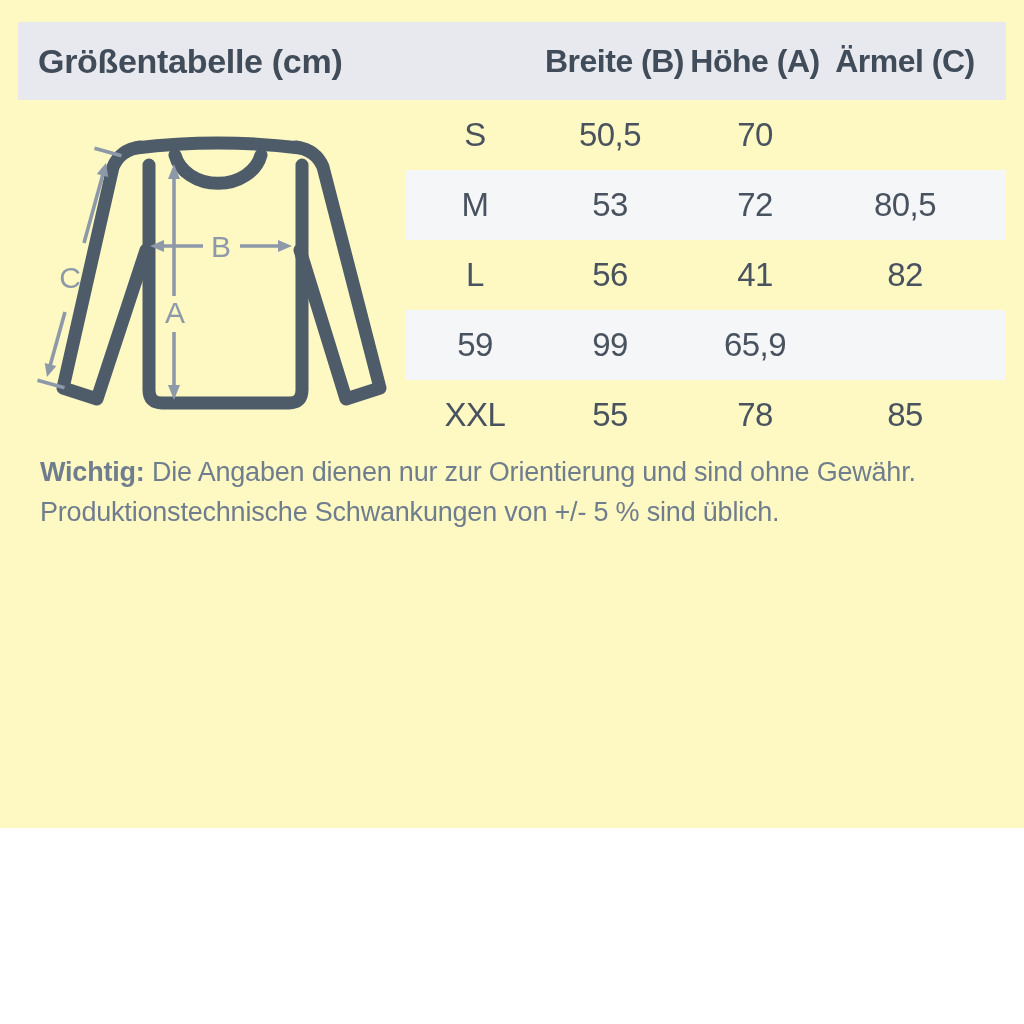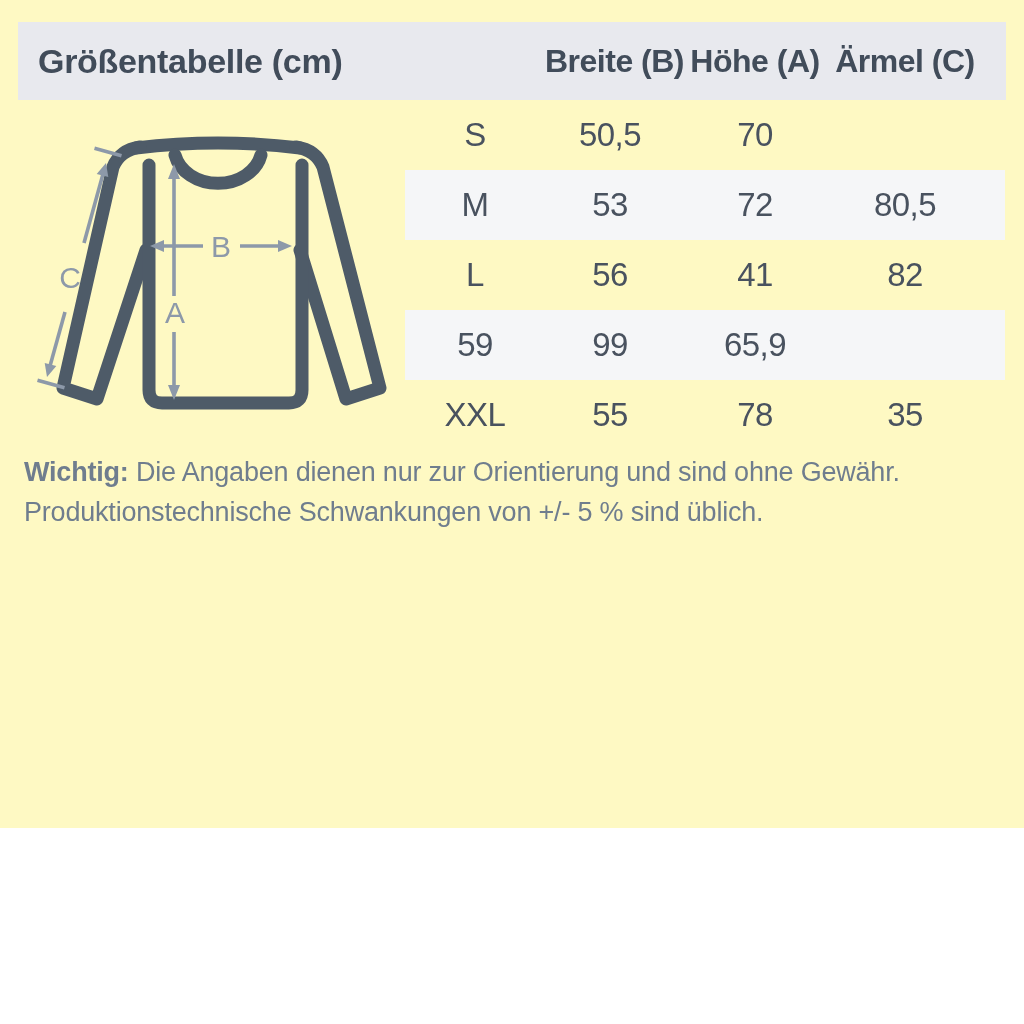--- a/index.html
+++ b/index.html
@@ -36,21 +36,21 @@
   }
   
   .shirt-wrap{position:absolute;left:25px;top:128px;width:380px;height:292px;}
   .shirt-wrap svg{display:block;width:100%;height:100%;}
   .dim-label{
     font-family:"Liberation Sans","DejaVu Sans",sans-serif;
     font-size:30px;fill:#8d99a9;
   }
   
   .note{
-    position:absolute;left:24px;top:452px;width:960px;
+    position:absolute;left:40px;top:452px;width:960px;
     font-size:27px;line-height:40px;color:#6f7d8e;letter-spacing:-0.2px;
   }
   .note .emph{font-weight:bold;}
 </style>
 </head>
 <body>
 
 <div class="canvas">
 
   <div class="header-bar">
@@ -120,21 +120,21 @@
     </div>
     <div class="srow striped">
       <div class="cell">59</div>
       <div class="cell">99</div>
       <div class="cell">65,9</div>
     </div>
     <div class="srow">
       <div class="cell">XXL</div>
       <div class="cell">55</div>
       <div class="cell">78</div>
-      <div class="cell">35</div>
+      <div class="cell">85</div>
     </div>
   </div>
 
   <div class="note">
     <div><span class="emph">Wichtig:</span> <span>Die Angaben dienen nur zur Orientierung und sind ohne Gewähr.</span></div>
     <div>Produktionstechnische Schwankungen von +/- 5 % sind üblich.</div>
   </div>
 
 </div>
 

